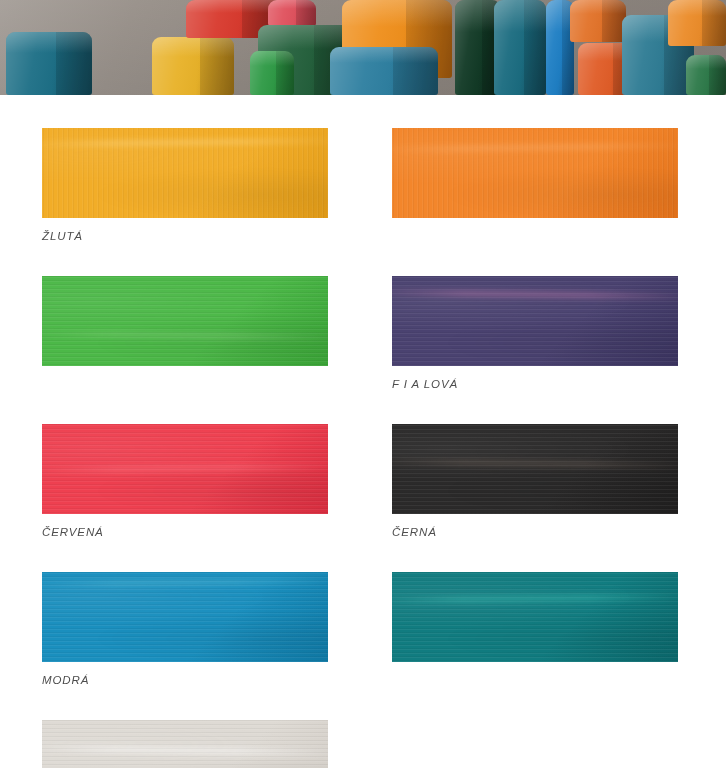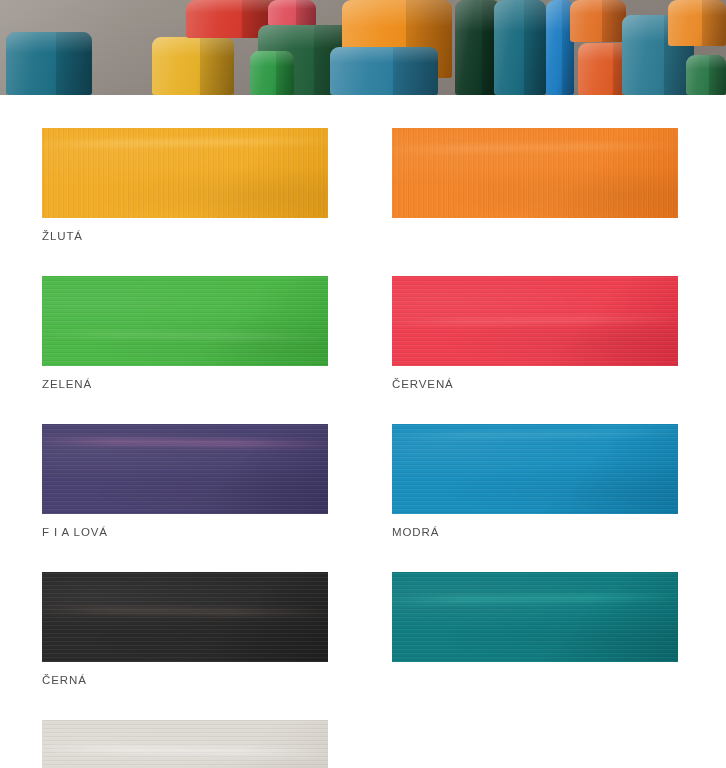--- a/index.html
+++ b/index.html
@@ -56,21 +56,21 @@
   .content {
     width:726px;
     padding:33px 42px 0 42px;
   }
   .grid {
     display:grid;
     grid-template-columns:286px 286px;
     column-gap:64px;
     row-gap:33px;
   }
-  .swatch-cell { width:286px; }
+  .swatch-cell { width:286px;font-style:italic; }
 
   .swatch {
     position:relative;
     width:286px;
     height:90px;
     overflow:hidden;
   }
   
   .swatch .grain-h {
     position:absolute; inset:0;
@@ -188,53 +188,52 @@
           <div class="mottle" style="background: radial-gradient(120% 60% at 18% 28%, rgba(255, 255, 255, 0.1), rgba(255, 255, 255, 0) 60%), radial-gradient(100% 50% at 78% 74%, rgba(0, 0, 0, 0.1), rgba(0, 0, 0, 0) 62%);"></div>
           <div class="streak" style="top: 18%; background: linear-gradient(90deg, rgba(255, 255, 255, 0) 0%, rgba(255, 190, 130, 0.45) 28%, rgba(255, 190, 130, 0.45) 66%, rgba(255, 255, 255, 0) 100%); transform: rotate(-0.7deg);"></div>
         </div>
       </div>
       <div class="swatch-cell">
         <div class="swatch" style="background: linear-gradient(135deg, rgb(76, 184, 72) 0%, rgb(76, 184, 72) 62%, rgb(58, 163, 55) 100%);">
           <div class="grain-h"></div>
           <div class="mottle" style="background: radial-gradient(120% 60% at 18% 28%, rgba(255, 255, 255, 0.1), rgba(255, 255, 255, 0) 60%), radial-gradient(100% 50% at 78% 74%, rgba(0, 0, 0, 0.1), rgba(0, 0, 0, 0) 62%);"></div>
           <div class="streak" style="top: 62%; background: linear-gradient(90deg, rgba(255, 255, 255, 0) 0%, rgba(150, 215, 140, 0.45) 28%, rgba(150, 215, 140, 0.45) 66%, rgba(255, 255, 255, 0) 100%); transform: rotate(0.8deg);"></div>
         </div>
-        <div class="swatch-label">ZELENÁ</div>
+      </div>
+      <div class="swatch-cell">
+        <div class="swatch" style="background: linear-gradient(135deg, rgb(74, 66, 112) 0%, rgb(74, 66, 112) 62%, rgb(59, 52, 96) 100%);">
+          <div class="grain-h"></div>
+          <div class="mottle" style="background: radial-gradient(120% 60% at 18% 28%, rgba(255, 255, 255, 0.1), rgba(255, 255, 255, 0) 60%), radial-gradient(100% 50% at 78% 74%, rgba(0, 0, 0, 0.1), rgba(0, 0, 0, 0) 62%);"></div>
+          <div class="streak" style="top: 17%; background: linear-gradient(90deg, rgba(255, 255, 255, 0) 0%, rgba(168, 112, 160, 0.85) 28%, rgba(168, 112, 160, 0.85) 66%, rgba(255, 255, 255, 0) 100%); transform: rotate(0.8deg);"></div>
+        </div>
+        <div class="swatch-label">F I A LOVÁ</div>
       </div>
       <div class="swatch-cell">
         <div class="swatch" style="background: linear-gradient(135deg, rgb(238, 64, 80) 0%, rgb(238, 64, 80) 62%, rgb(217, 46, 64) 100%);">
           <div class="grain-h"></div>
           <div class="mottle" style="background: radial-gradient(120% 60% at 18% 28%, rgba(255, 255, 255, 0.1), rgba(255, 255, 255, 0) 60%), radial-gradient(100% 50% at 78% 74%, rgba(0, 0, 0, 0.1), rgba(0, 0, 0, 0) 62%);"></div>
           <div class="streak" style="top: 46%; background: linear-gradient(90deg, rgba(255, 255, 255, 0) 0%, rgba(255, 140, 150, 0.45) 28%, rgba(255, 140, 150, 0.45) 66%, rgba(255, 255, 255, 0) 100%); transform: rotate(-0.7deg);"></div>
         </div>
         <div class="swatch-label">ČERVENÁ</div>
       </div>
       <div class="swatch-cell">
-        <div class="swatch" style="background: linear-gradient(135deg, rgb(74, 66, 112) 0%, rgb(74, 66, 112) 62%, rgb(59, 52, 96) 100%);">
-          <div class="grain-h"></div>
-          <div class="mottle" style="background: radial-gradient(120% 60% at 18% 28%, rgba(255, 255, 255, 0.1), rgba(255, 255, 255, 0) 60%), radial-gradient(100% 50% at 78% 74%, rgba(0, 0, 0, 0.1), rgba(0, 0, 0, 0) 62%);"></div>
-          <div class="streak" style="top: 17%; background: linear-gradient(90deg, rgba(255, 255, 255, 0) 0%, rgba(168, 112, 160, 0.85) 28%, rgba(168, 112, 160, 0.85) 66%, rgba(255, 255, 255, 0) 100%); transform: rotate(0.8deg);"></div>
-        </div>
-        <div class="swatch-label">F I A LOVÁ</div>
+        <div class="swatch" style="background: linear-gradient(135deg, rgb(43, 42, 42) 0%, rgb(43, 42, 42) 62%, rgb(32, 31, 31) 100%);">
+          <div class="grain-h"></div>
+          <div class="mottle" style="background: radial-gradient(120% 60% at 18% 28%, rgba(255, 255, 255, 0.1), rgba(255, 255, 255, 0) 60%), radial-gradient(100% 50% at 78% 74%, rgba(0, 0, 0, 0.1), rgba(0, 0, 0, 0) 62%);"></div>
+          <div class="streak" style="top: 40%; background: linear-gradient(90deg, rgba(255, 255, 255, 0) 0%, rgba(150, 130, 115, 0.4) 28%, rgba(150, 130, 115, 0.4) 66%, rgba(255, 255, 255, 0) 100%); transform: rotate(0.8deg);"></div>
+        </div>
+        <div class="swatch-label">ČERNÁ</div>
       </div>
       <div class="swatch-cell">
         <div class="swatch" style="background: linear-gradient(135deg, rgb(26, 143, 190) 0%, rgb(26, 143, 190) 62%, rgb(16, 121, 165) 100%);">
           <div class="grain-h"></div>
           <div class="mottle" style="background: radial-gradient(120% 60% at 18% 28%, rgba(255, 255, 255, 0.1), rgba(255, 255, 255, 0) 60%), radial-gradient(100% 50% at 78% 74%, rgba(0, 0, 0, 0.1), rgba(0, 0, 0, 0) 62%);"></div>
           <div class="streak" style="top: 8%; background: linear-gradient(90deg, rgba(255, 255, 255, 0) 0%, rgba(110, 200, 220, 0.45) 28%, rgba(110, 200, 220, 0.45) 66%, rgba(255, 255, 255, 0) 100%); transform: rotate(-0.7deg);"></div>
         </div>
         <div class="swatch-label">MODRÁ</div>
-      </div>
-      <div class="swatch-cell">
-        <div class="swatch" style="background: linear-gradient(135deg, rgb(43, 42, 42) 0%, rgb(43, 42, 42) 62%, rgb(32, 31, 31) 100%);">
-          <div class="grain-h"></div>
-          <div class="mottle" style="background: radial-gradient(120% 60% at 18% 28%, rgba(255, 255, 255, 0.1), rgba(255, 255, 255, 0) 60%), radial-gradient(100% 50% at 78% 74%, rgba(0, 0, 0, 0.1), rgba(0, 0, 0, 0) 62%);"></div>
-          <div class="streak" style="top: 40%; background: linear-gradient(90deg, rgba(255, 255, 255, 0) 0%, rgba(150, 130, 115, 0.4) 28%, rgba(150, 130, 115, 0.4) 66%, rgba(255, 255, 255, 0) 100%); transform: rotate(0.8deg);"></div>
-        </div>
-        <div class="swatch-label">ČERNÁ</div>
       </div>
       <div class="swatch-cell">
         <div class="swatch" style="background: linear-gradient(135deg, rgb(17, 124, 128) 0%, rgb(17, 124, 128) 62%, rgb(11, 103, 107) 100%);">
           <div class="grain-h"></div>
           <div class="mottle" style="background: radial-gradient(120% 60% at 18% 28%, rgba(255, 255, 255, 0.1), rgba(255, 255, 255, 0) 60%), radial-gradient(100% 50% at 78% 74%, rgba(0, 0, 0, 0.1), rgba(0, 0, 0, 0) 62%);"></div>
           <div class="streak" style="top: 26%; background: linear-gradient(90deg, rgba(255, 255, 255, 0) 0%, rgba(70, 205, 190, 0.55) 28%, rgba(70, 205, 190, 0.55) 66%, rgba(255, 255, 255, 0) 100%); transform: rotate(-0.7deg);"></div>
         </div>
       </div>
       <div class="swatch-cell">
         <div class="swatch" style="background: linear-gradient(135deg, rgb(222, 218, 212) 0%, rgb(222, 218, 212) 62%, rgb(210, 205, 198) 100%);">

